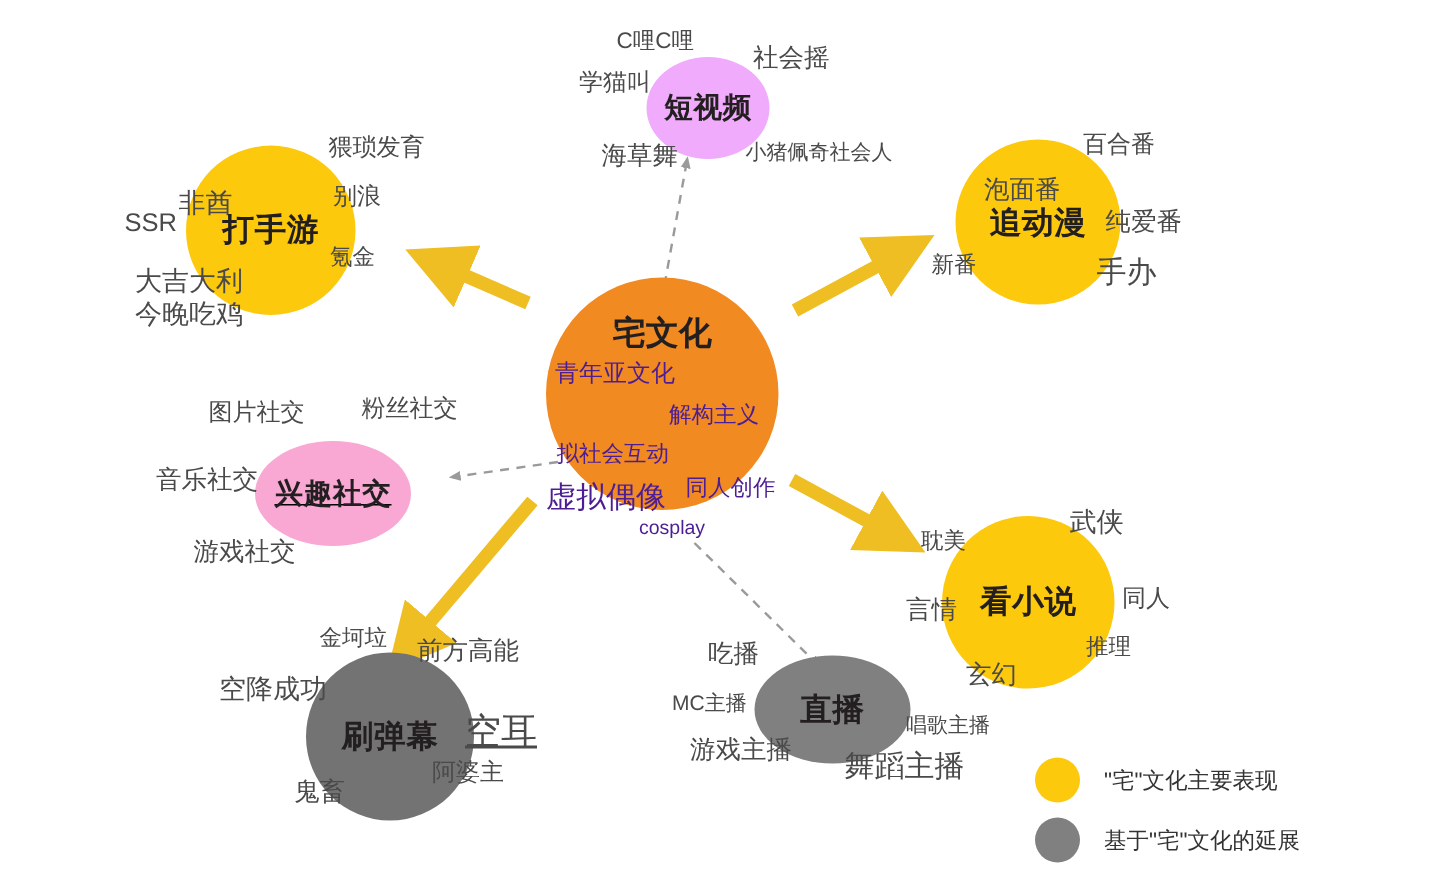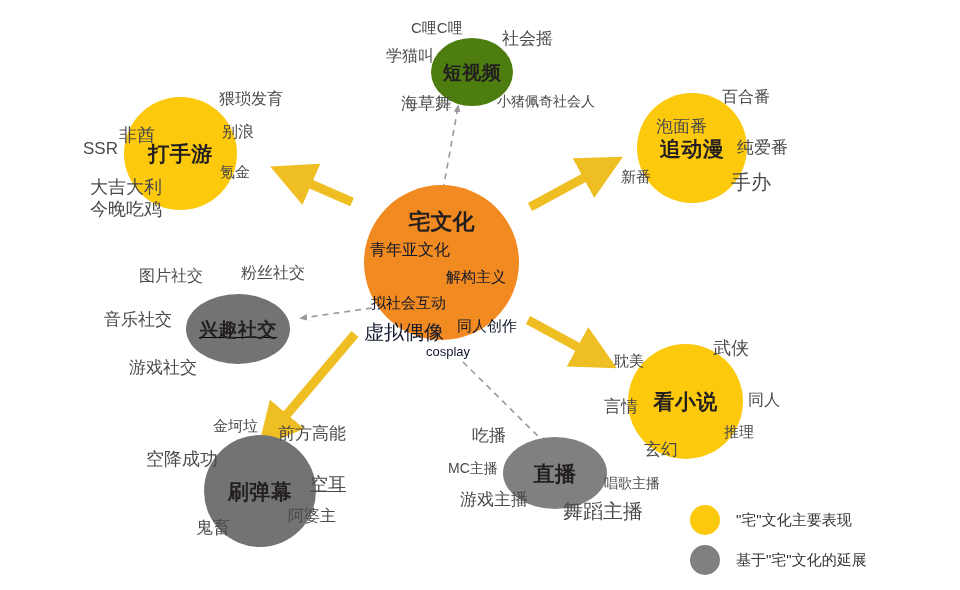--- a/index.html
+++ b/index.html
@@ -46,21 +46,21 @@
     position: absolute;
     left: 0;
     right: 0;
     text-align: center;
     font-weight: bold;
     color: #231f20;
     white-space: nowrap;
   }
   .hub-term {
     position: absolute;
-    color: #0f172a;
+    color: #4c1d95;
     white-space: nowrap;
     line-height: 1;
   }
   .satellite {
     border-radius: 50%;
   }
   .kw {
     position: absolute;
     color: #4a4a4a;
     white-space: nowrap;
@@ -125,21 +125,21 @@
               background:#F18A21; border-radius:50%;">
     <div class="hub-title" style="top:22px; font-size:22px;">宅文化</div>
     <div class="hub-term" style="left:6px; top:57px; font-size:16px;">青年亚文化</div>
     <div class="hub-term" style="left:82px; top:84px; font-size:15px;">解构主义</div>
     <div class="hub-term" style="left:7px; top:110px; font-size:15px;">拟社会互动</div>
     <div class="hub-term" style="left:0px; top:137px; font-size:20px;">虚拟偶像</div>
     <div class="hub-term" style="left:93px; top:133px; font-size:15px;">同人创作</div>
     <div class="hub-term" style="left:62px; top:160px; font-size:13px;">cosplay</div>
   </div>
 
-  <div class="node satellite" style="left:431px; top:38px; width:82px; height:68px; background:#4d7c0f;">
+  <div class="node satellite" style="left:431px; top:38px; width:82px; height:68px; background:#f0abfc;">
     <span class="node-label" style="font-size:19px;">短视频</span>
   </div>
   <span class="kw" style="left:411px; top:20px; font-size:15px;">C哩C哩</span>
   <span class="kw" style="left:502px; top:30px; font-size:17px;">社会摇</span>
   <span class="kw" style="left:386px; top:48px; font-size:16px;">学猫叫</span>
   <span class="kw" style="left:401px; top:95px; font-size:17px;">海草舞</span>
   <span class="kw" style="left:497px; top:94px; font-size:14px;">小猪佩奇社会人</span>
 
   <div class="node satellite" style="left:124px; top:97px; width:113px; height:113px; background:#FCC90D;">
     <span class="node-label" style="font-size:21px;">打手游</span>
@@ -154,36 +154,36 @@
 
   <div class="node satellite" style="left:637px; top:93px; width:110px; height:110px; background:#FCC90D;">
     <span class="node-label" style="font-size:21px;">追动漫</span>
   </div>
   <span class="kw" style="left:722px; top:89px; font-size:16px;">百合番</span>
   <span class="kw" style="left:612px; top:118px; font-size:17px;margin-left:44px;">泡面番</span>
   <span class="kw" style="left:737px; top:139px; font-size:17px;">纯爱番</span>
   <span class="kw" style="left:621px; top:169px; font-size:15px;">新番</span>
   <span class="kw" style="left:731px; top:172px; font-size:20px;">手办</span>
 
-  <div class="node satellite" style="left:186px; top:294px; width:104px; height:70px; background:#737373;
+  <div class="node satellite" style="left:170px; top:294px; width:104px; height:70px; background:#f9a8d4;
               border-radius:50%;text-decoration:underline;">
     <span class="node-label" style="font-size:19px;">兴趣社交</span>
   </div>
   <span class="kw" style="left:139px; top:268px; font-size:16px;">图片社交</span>
   <span class="kw" style="left:241px; top:265px; font-size:16px;">粉丝社交</span>
   <span class="kw" style="left:104px; top:311px; font-size:17px;">音乐社交</span>
   <span class="kw" style="left:129px; top:359px; font-size:17px;">游戏社交</span>
 
   <div class="node satellite" style="left:204px; top:435px; width:112px; height:112px; background:#737373;">
     <span class="node-label" style="font-size:21px;">刷弹幕</span>
   </div>
   <span class="kw" style="left:213px; top:418px; font-size:15px;">金坷垃</span>
   <span class="kw" style="left:278px; top:425px; font-size:17px;">前方高能</span>
   <span class="kw" style="left:146px; top:450px; font-size:18px;">空降成功</span>
-  <span class="kw" style="left:310px; top:475px; font-size:18px;text-decoration:underline;">空耳</span>
+  <span class="kw" style="left:310px; top:475px; font-size:24px;text-decoration:underline;">空耳</span>
   <span class="kw" style="left:288px; top:508px; font-size:16px;">阿婆主</span>
   <span class="kw" style="left:196px; top:519px; font-size:17px;">鬼畜</span>
 
   <div class="node satellite" style="left:503px; top:437px; width:104px; height:72px; background:#808080;">
     <span class="node-label" style="font-size:21px;">直播</span>
   </div>
   <span class="kw" style="left:472px; top:427px; font-size:17px;">吃播</span>
   <span class="kw" style="left:448px; top:461px; font-size:14px;">MC主播</span>
   <span class="kw" style="left:460px; top:491px; font-size:17px;">游戏主播</span>
   <span class="kw" style="left:604px; top:476px; font-size:14px;">唱歌主播</span>

